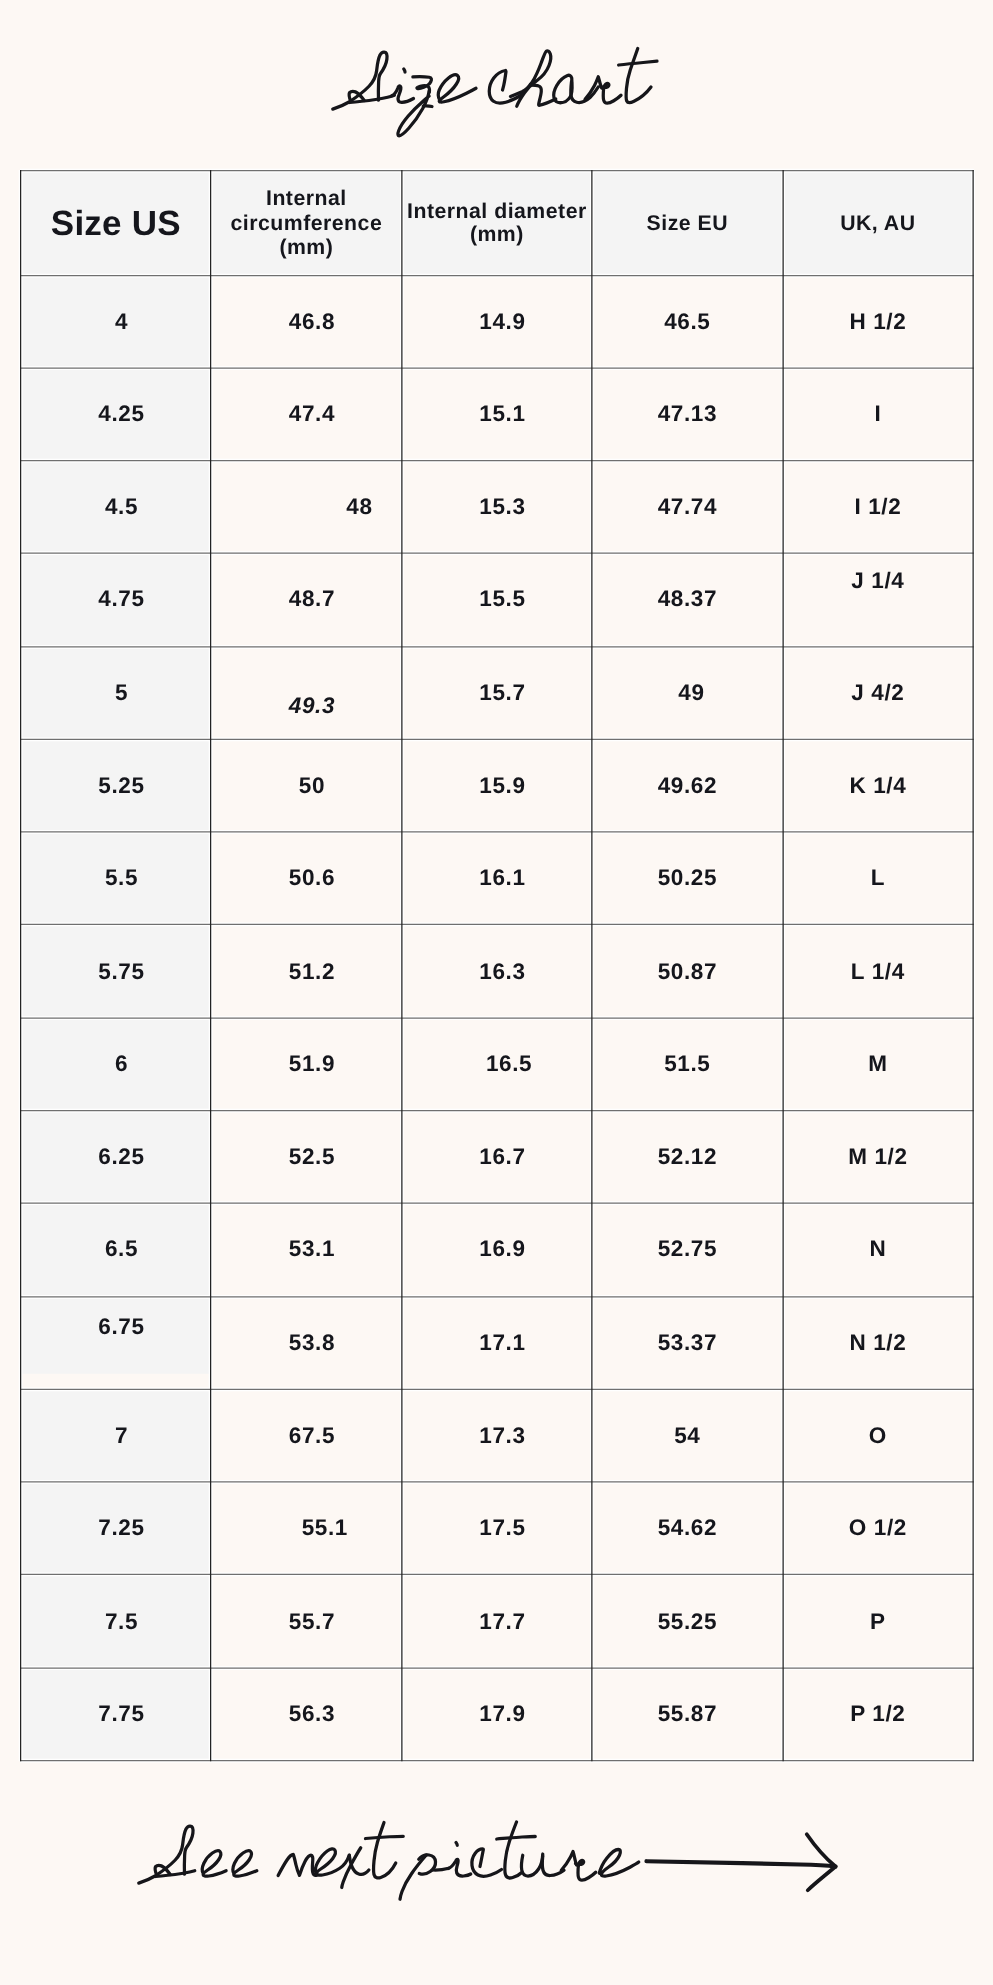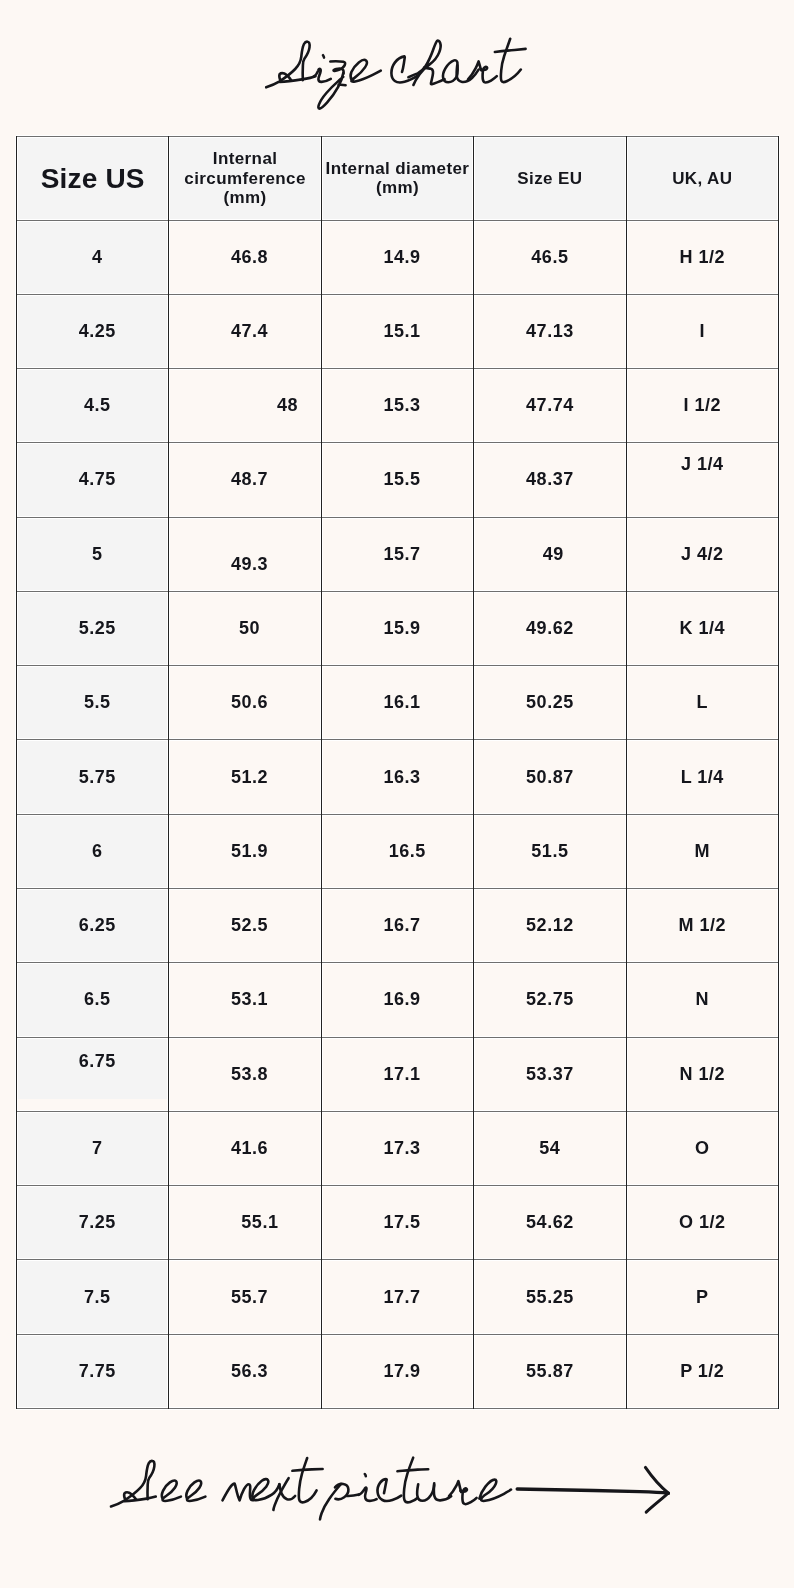--- a/index.html
+++ b/index.html
@@ -190,21 +190,21 @@
       <div class="cell c col1" style="left: 152.4px; width: 153.4px; top: 232.062px; height: 75.2812px; margin-left: 38px;">48</div>
       <div class="cell c col2" style="left: 304.8px; width: 153.4px; top: 232.062px; height: 75.2812px;">15.3</div>
       <div class="cell c col3" style="left: 457.2px; width: 153.4px; top: 232.062px; height: 75.2812px;">47.74</div>
       <div class="cell c col4" style="left: 609.6px; width: 153.4px; top: 232.062px; height: 75.2812px;">I 1/2</div>
       <div class="cell c col0 first" style="left: 0px; width: 153.4px; top: 306.344px; height: 75.2812px;">4.75</div>
       <div class="cell c col1" style="left: 152.4px; width: 153.4px; top: 306.344px; height: 75.2812px;">48.7</div>
       <div class="cell c col2" style="left: 304.8px; width: 153.4px; top: 306.344px; height: 75.2812px;">15.5</div>
       <div class="cell c col3" style="left: 457.2px; width: 153.4px; top: 306.344px; height: 75.2812px;">48.37</div>
       <div class="cell c col4" style="left: 609.6px; width: 153.4px; top: 300px; height: 57px;">J 1/4</div>
       <div class="cell c col0 first" style="left: 0px; width: 153.4px; top: 380.625px; height: 75.2812px;">5</div>
-      <div class="cell c col1" style="left: 152.4px; width: 153.4px; top: 380.625px; height: 96px;">49.3</div>
+      <div class="cell c col1" style="left: 152.4px; width: 153.4px; top: 380.625px; height: 96px; font-style: italic;">49.3</div>
       <div class="cell c col2" style="left: 304.8px; width: 153.4px; top: 380.625px; height: 75.2812px;">15.7</div>
       <div class="cell c col3" style="left: 457.2px; width: 160px; top: 380.625px; height: 75.2812px; border-radius: 16px;">49</div>
       <div class="cell c col4" style="left: 609.6px; width: 153.4px; top: 380.625px; height: 75.2812px;">J 4/2</div>
       <div class="cell c col0 first" style="left: 0px; width: 153.4px; top: 454.906px; height: 75.2812px;">5.25</div>
       <div class="cell c col1" style="left: 152.4px; width: 153.4px; top: 454.906px; height: 75.2812px;">50</div>
       <div class="cell c col2" style="left: 304.8px; width: 153.4px; top: 454.906px; height: 75.2812px;">15.9</div>
       <div class="cell c col3" style="left: 457.2px; width: 153.4px; top: 454.906px; height: 75.2812px;">49.62</div>
       <div class="cell c col4" style="left: 609.6px; width: 153.4px; top: 454.906px; height: 75.2812px;">K 1/4</div>
       <div class="cell c col0 first" style="left: 0px; width: 153.4px; top: 529.188px; height: 75.2812px;">5.5</div>
       <div class="cell c col1" style="left: 152.4px; width: 153.4px; top: 529.188px; height: 75.2812px;">50.6</div>
@@ -230,21 +230,21 @@
       <div class="cell c col1" style="left: 152.4px; width: 153.4px; top: 826.312px; height: 75.2812px;">53.1</div>
       <div class="cell c col2" style="left: 304.8px; width: 153.4px; top: 826.312px; height: 75.2812px;">16.9</div>
       <div class="cell c col3" style="left: 457.2px; width: 153.4px; top: 826.312px; height: 75.2812px;">52.75</div>
       <div class="cell c col4" style="left: 609.6px; width: 153.4px; top: 826.312px; height: 75.2812px;">N</div>
       <div class="cell c col0 first" style="left: 0px; width: 153.4px; top: 888px; height: 75.2812px;">6.75</div>
       <div class="cell c col1" style="left: 152.4px; width: 153.4px; top: 900.594px; height: 75.2812px;">53.8</div>
       <div class="cell c col2" style="left: 304.8px; width: 153.4px; top: 900.594px; height: 75.2812px;">17.1</div>
       <div class="cell c col3" style="left: 457.2px; width: 153.4px; top: 900.594px; height: 75.2812px;">53.37</div>
       <div class="cell c col4" style="left: 609.6px; width: 153.4px; top: 900.594px; height: 75.2812px;">N 1/2</div>
       <div class="cell c col0 first" style="left: 0px; width: 153.4px; top: 974.875px; height: 75.2812px;">7</div>
-      <div class="cell c col1" style="left: 152.4px; width: 153.4px; top: 974.875px; height: 75.2812px;">41.6</div>
+      <div class="cell c col1" style="left: 152.4px; width: 153.4px; top: 974.875px; height: 75.2812px;">67.5</div>
       <div class="cell c col2" style="left: 304.8px; width: 153.4px; top: 974.875px; height: 75.2812px;">17.3</div>
       <div class="cell c col3" style="left: 457.2px; width: 153.4px; top: 974.875px; height: 75.2812px;">54</div>
       <div class="cell c col4" style="left: 609.6px; width: 153.4px; top: 974.875px; height: 75.2812px;">O</div>
       <div class="cell c col0 first" style="left: 0px; width: 153.4px; top: 1049.16px; height: 75.2812px;">7.25</div>
       <div class="cell c col1" style="left: 152.4px; width: 174px; top: 1049.16px; height: 75.2812px;">55.1</div>
       <div class="cell c col2" style="left: 304.8px; width: 153.4px; top: 1049.16px; height: 75.2812px;">17.5</div>
       <div class="cell c col3" style="left: 457.2px; width: 153.4px; top: 1049.16px; height: 75.2812px;">54.62</div>
       <div class="cell c col4" style="left: 609.6px; width: 153.4px; top: 1049.16px; height: 75.2812px;">O 1/2</div>
       <div class="cell c col0 first" style="left: 0px; width: 153.4px; top: 1123.44px; height: 75.2812px;">7.5</div>
       <div class="cell c col1" style="left: 152.4px; width: 153.4px; top: 1123.44px; height: 75.2812px;">55.7</div>

